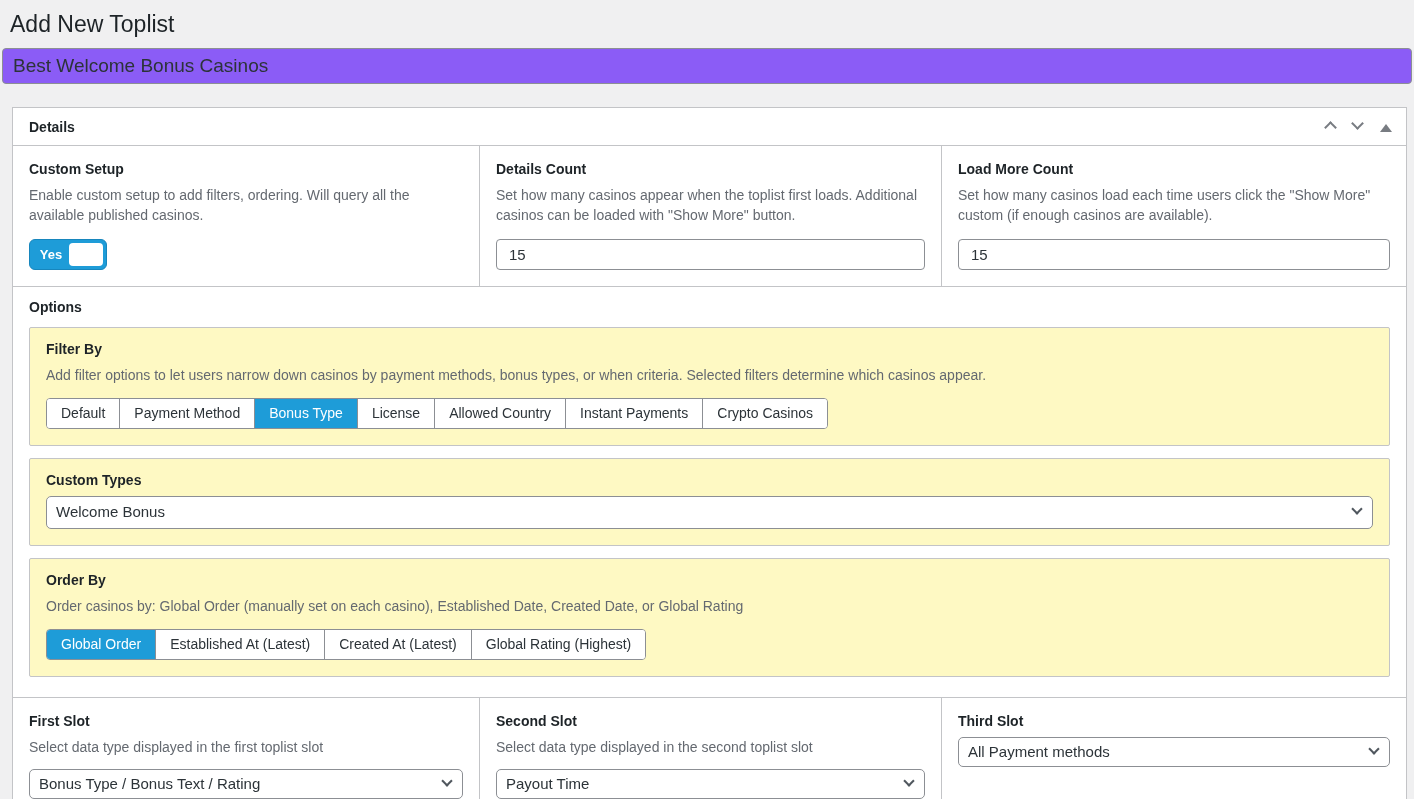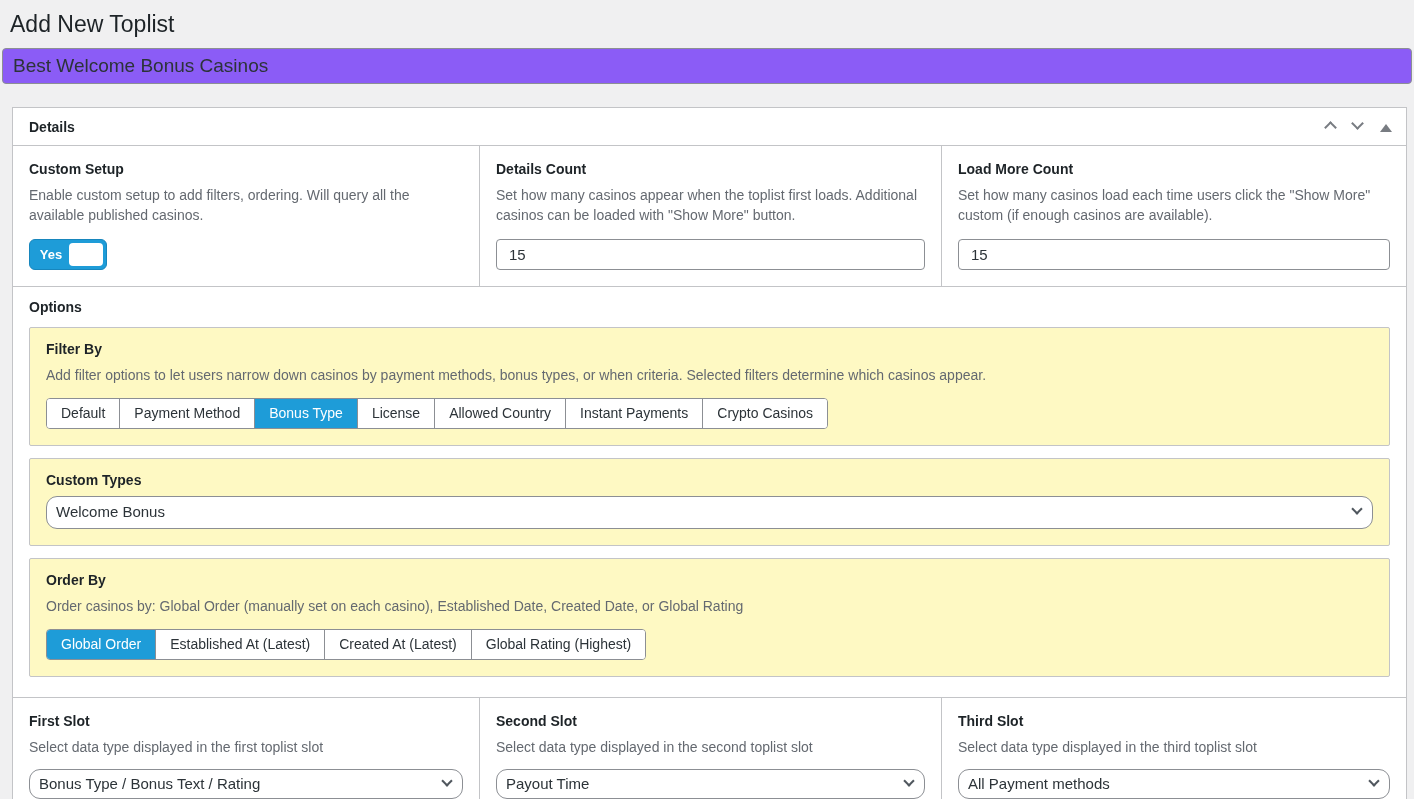--- a/index.html
+++ b/index.html
@@ -100,21 +100,21 @@
     background: #fff; border: none; margin: 0;
     padding: 6px 14px; cursor: pointer; line-height: 17px;
   }
   .btn-group button + button { border-left: 1px solid #8c8f94; }
   .btn-group button.selected { background: #1e9cd8; color: #fff; }
   
   .select-wrap { position: relative; }
   .select-wrap select {
     -webkit-appearance: none; appearance: none;
     width: 100%; height: 30px;
-    border: 1px solid #8c8f94; border-radius: 11px;
+    border: 1px solid #8c8f94; border-radius: 5px;
     background: #fff; padding: 0 30px 2px 9px;
     font-family: "Liberation Sans", sans-serif;
     font-size: 15px; color: #2c3338; outline: none; cursor: pointer;
   }
   .select-wrap.tall select { height: 33px; }
   .select-chevron {
     position: absolute; right: 12px; top: 50%;
     width: 8px; height: 8px; margin-top: -7px;
     border-right: 2px solid #50575e; border-bottom: 2px solid #50575e;
     transform: rotate(45deg); pointer-events: none;
@@ -215,21 +215,20 @@
       <div class="field-desc slot-desc">Select data type displayed in the second toplist slot</div>
       <div class="select-wrap">
         <select>
           <option>Payout Time</option>
         </select>
         <span class="select-chevron"></span>
       </div>
     </div>
     <div class="cell">
       <div class="field-label">Third Slot</div>
-      <div class="field-desc slot-desc">Select data type displayed in the third toplist slot</div>
       <div class="select-wrap">
         <select>
           <option>All Payment methods</option>
         </select>
         <span class="select-chevron"></span>
       </div>
     </div>
   </div>
 
 </div>

